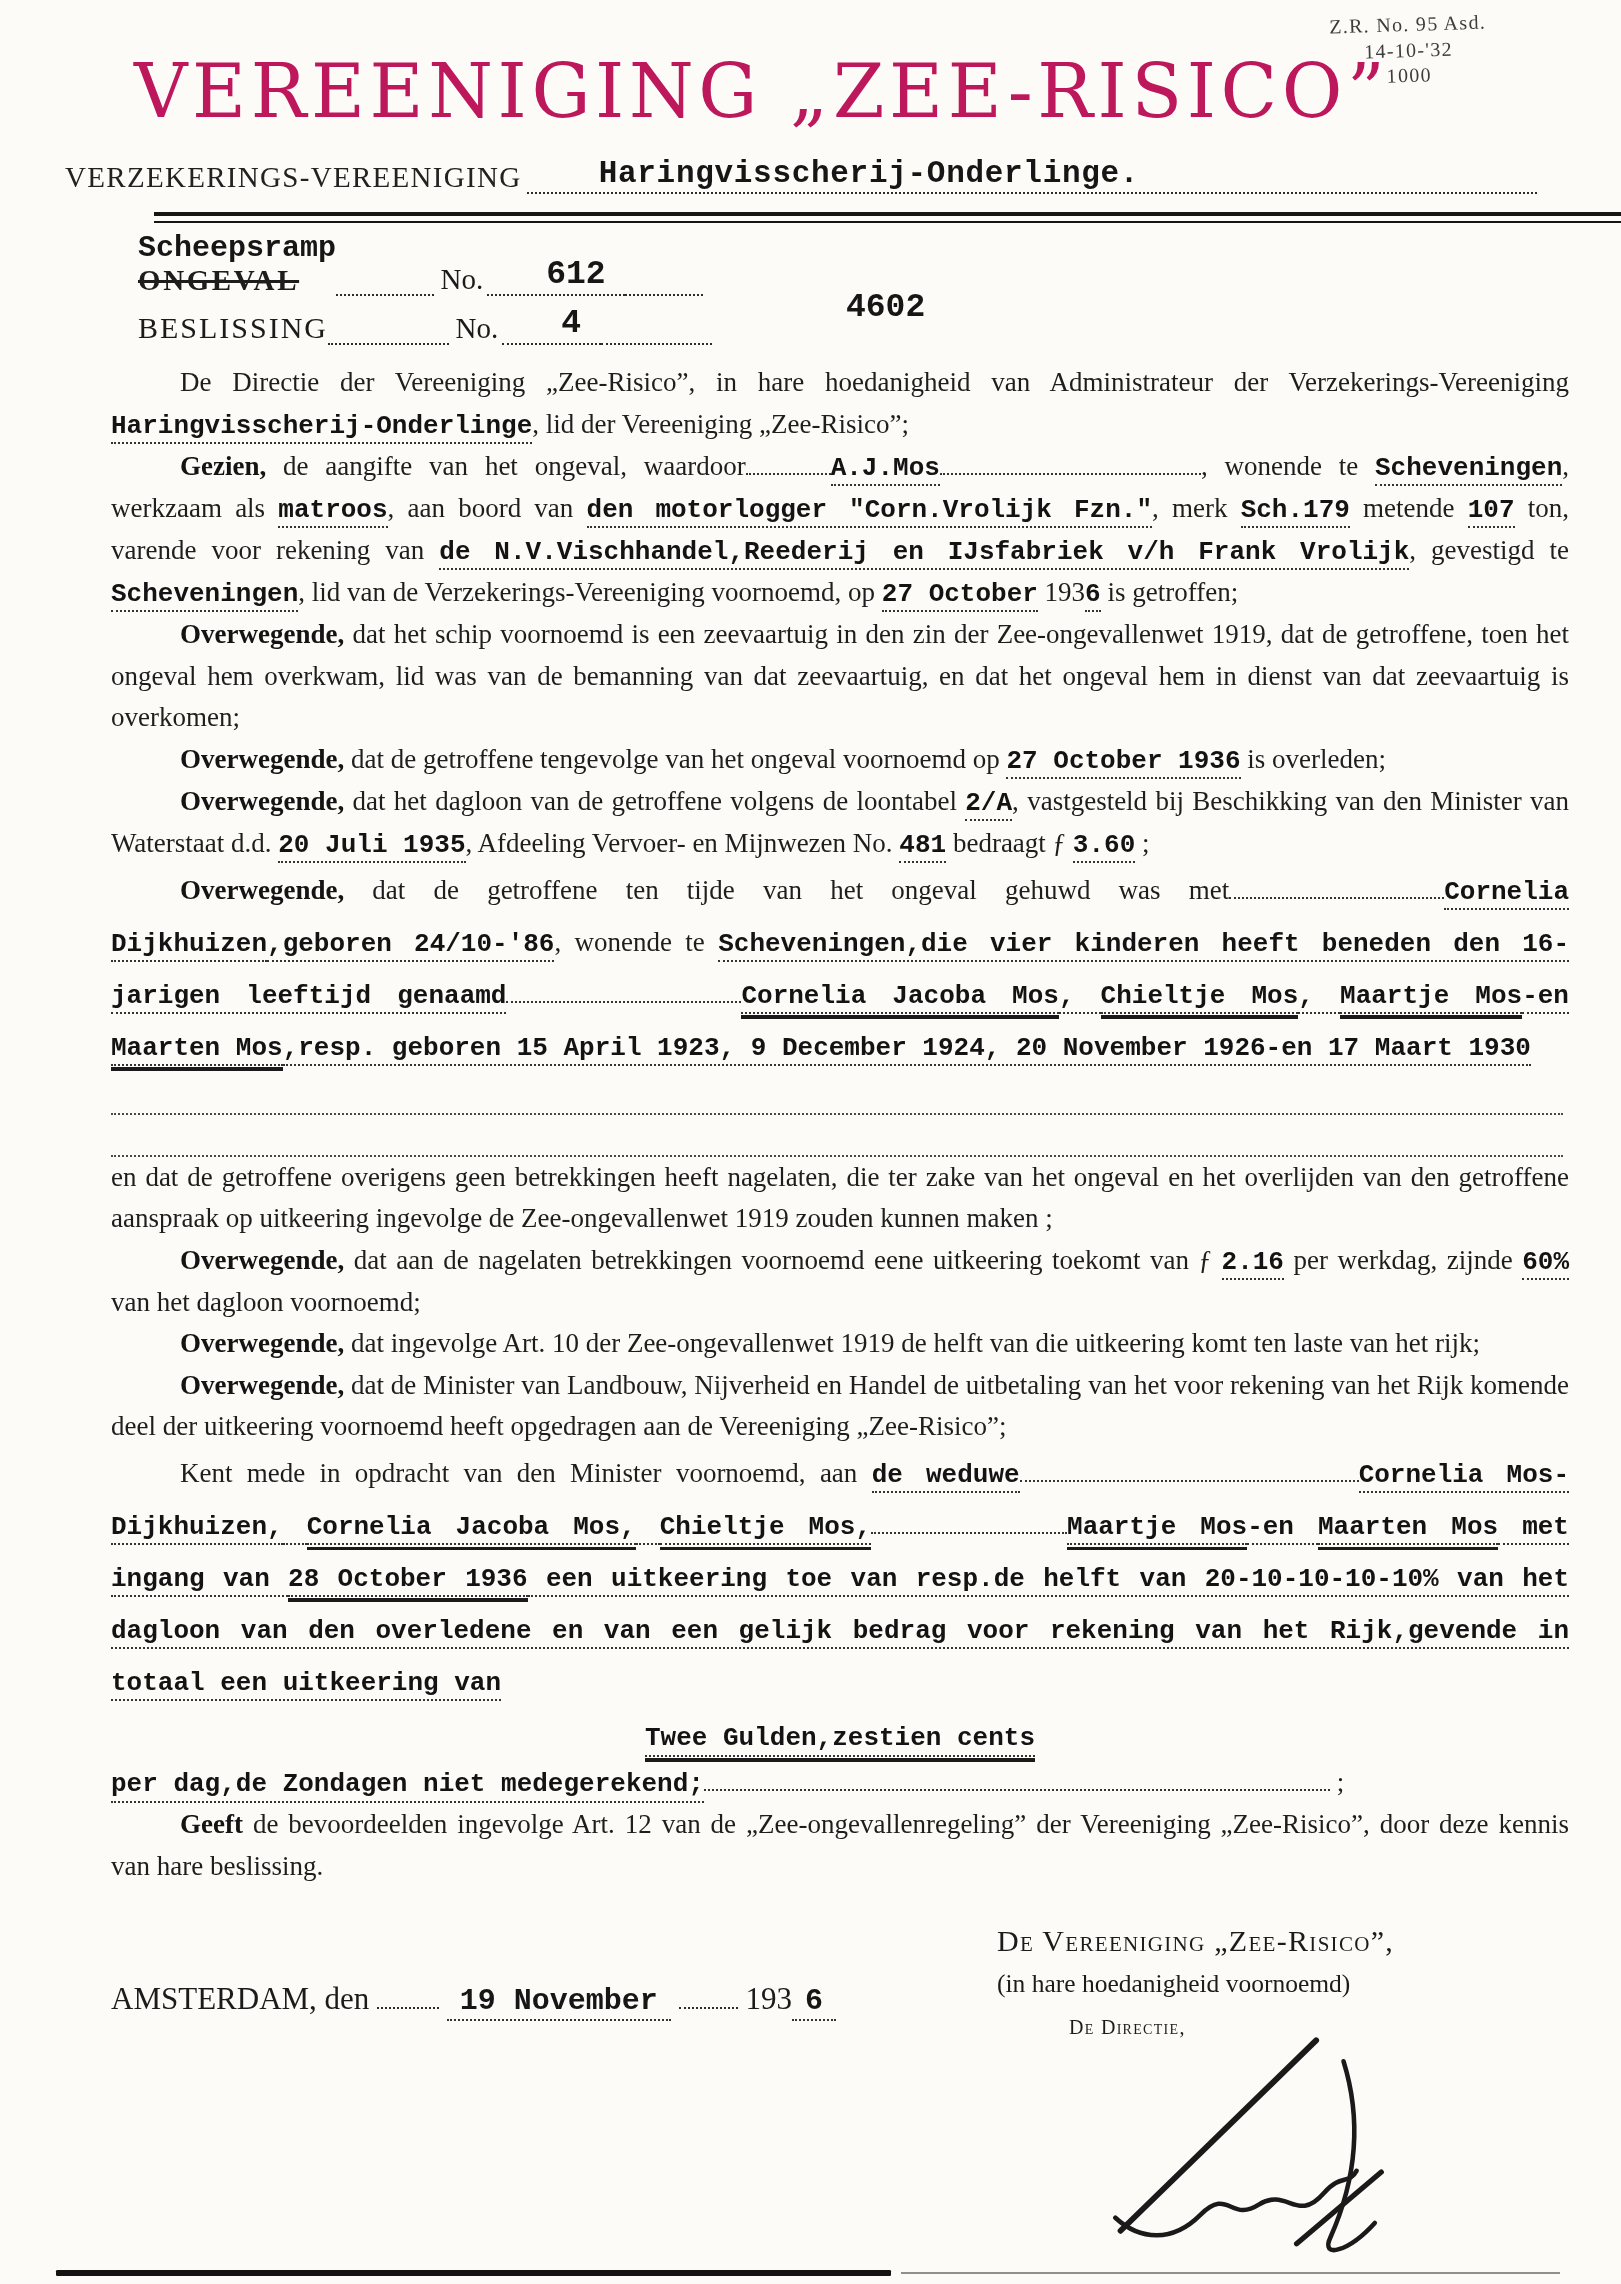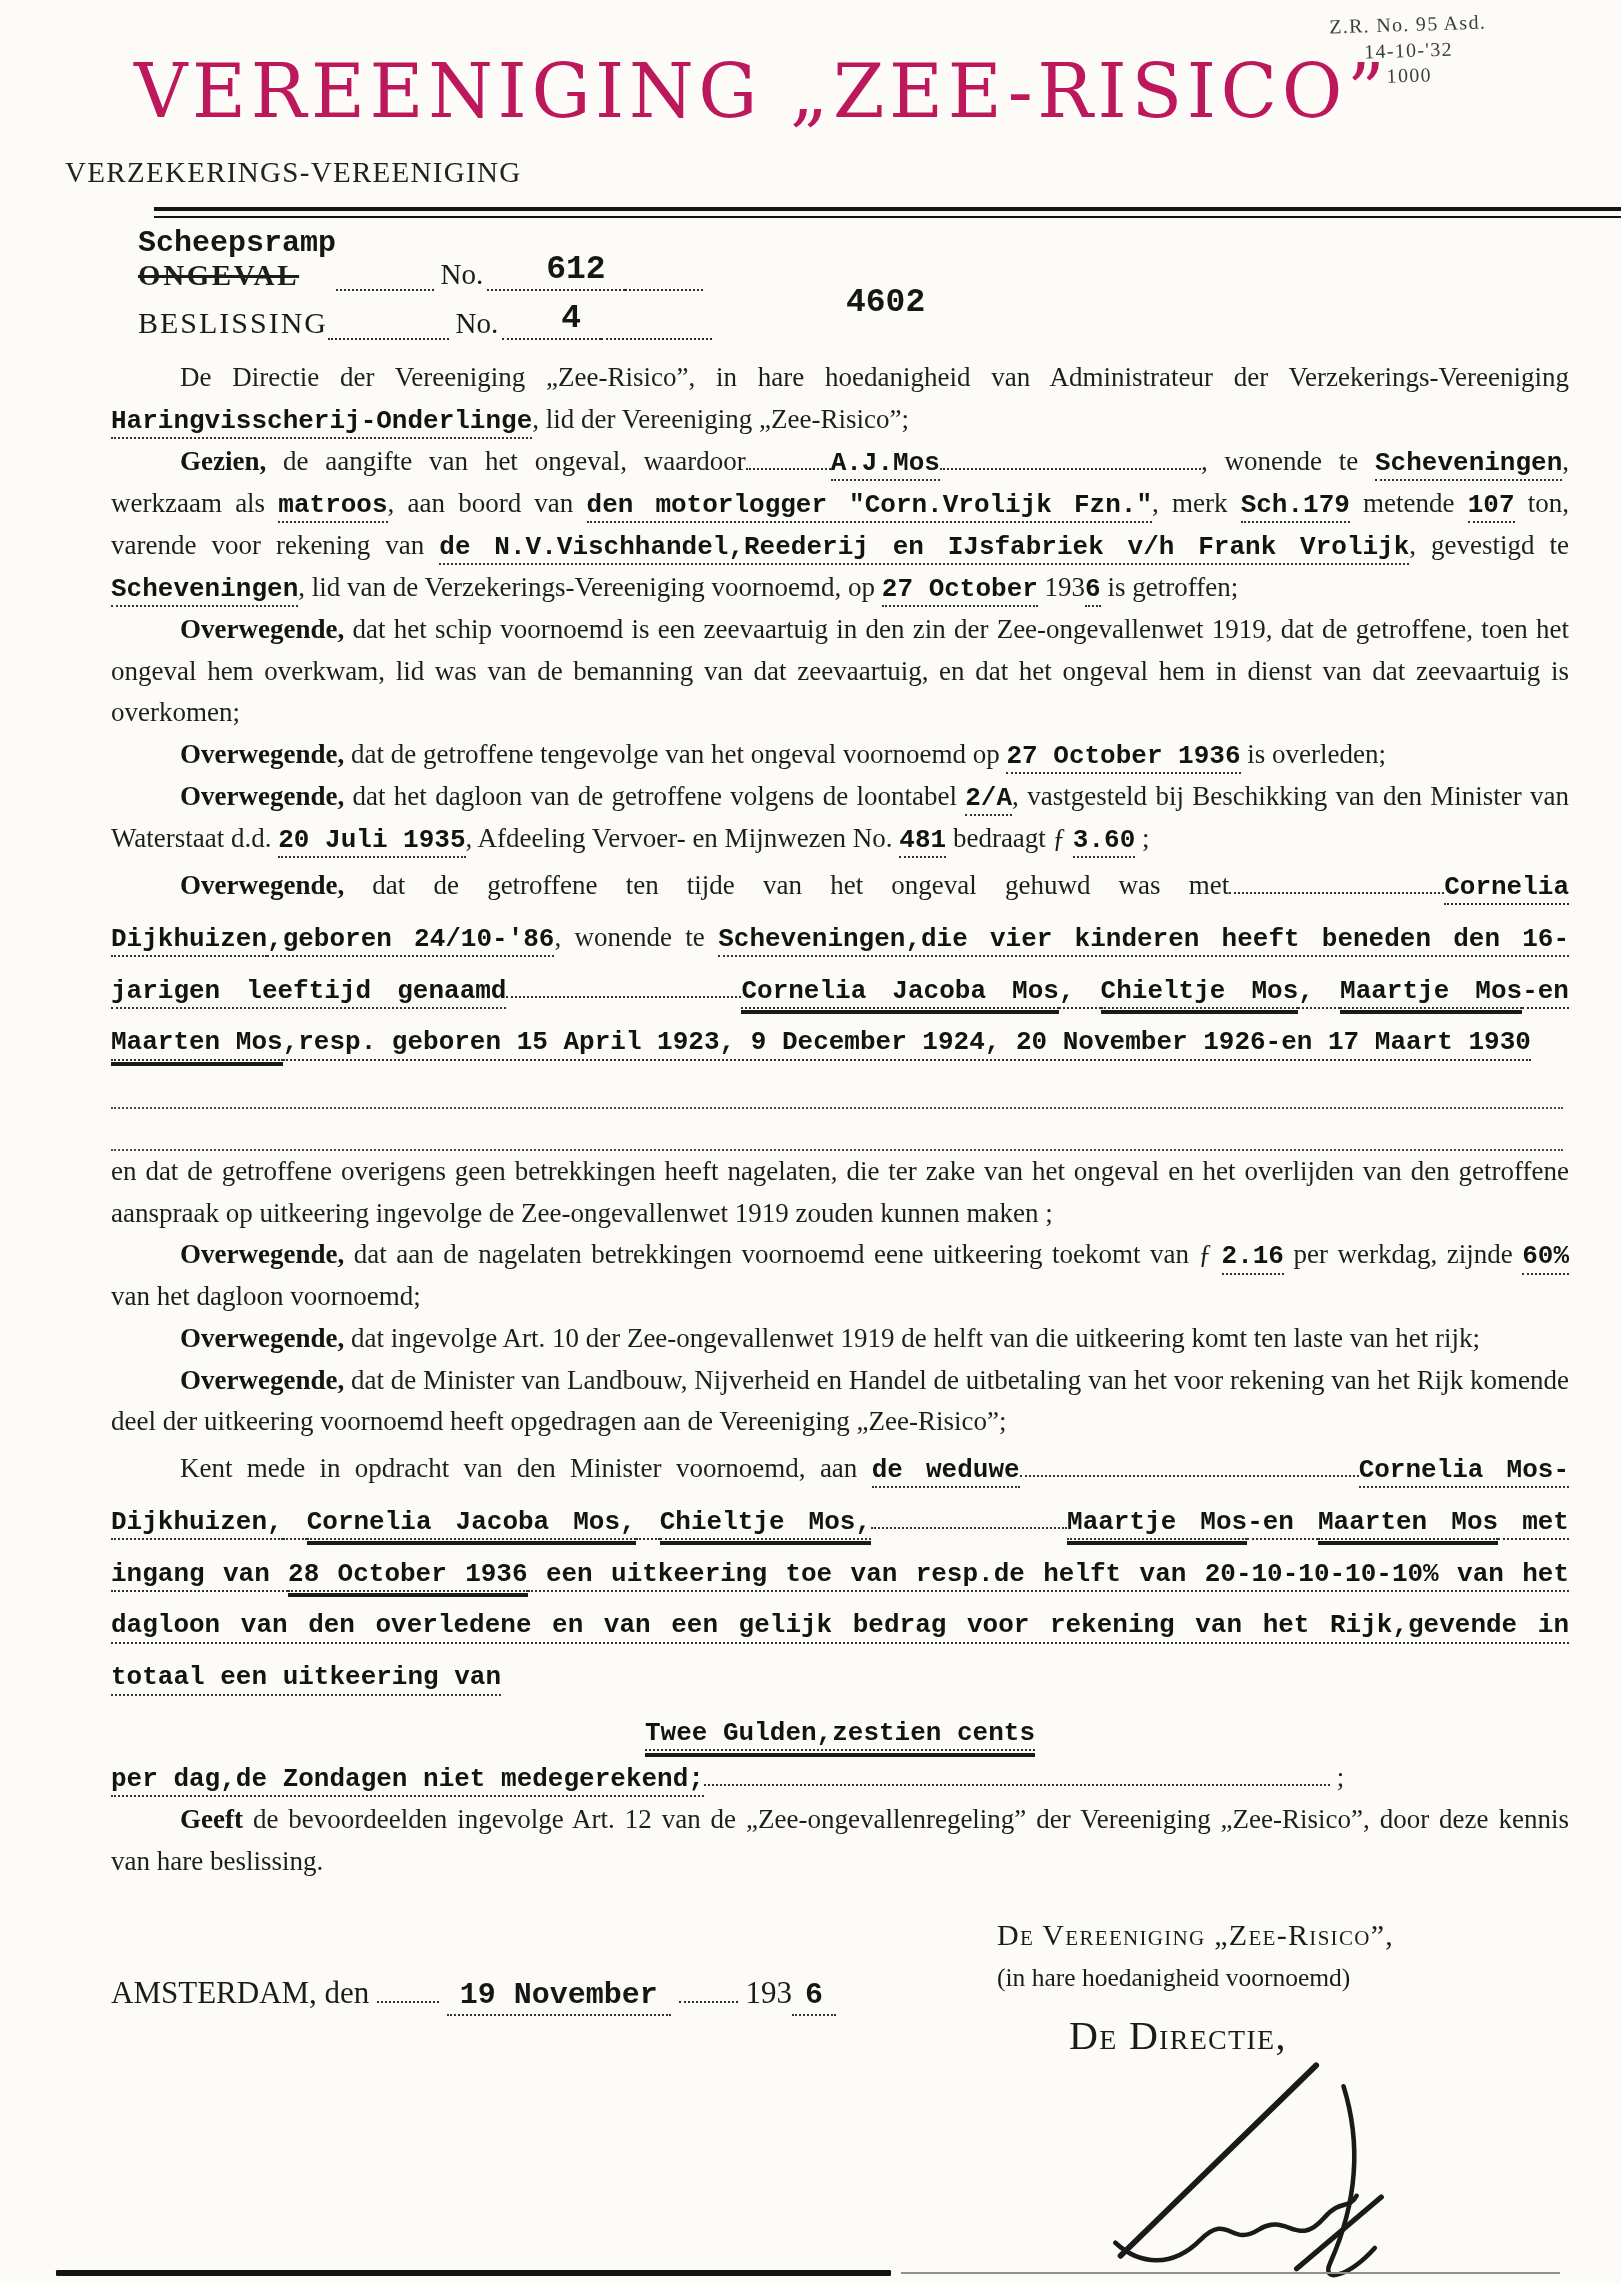--- a/index.html
+++ b/index.html
@@ -44,21 +44,21 @@
   .seg-n{position:relative;}
   .seg-n::after{content:"";position:absolute;left:0;right:0;bottom:-7.2px;height:3.9px;background:#1a1a1a;}
   .seg-d{display:inline-block;border-bottom:2.6px dotted #333;height:0.75em;}
   
   .closing-row{display:flex;align-items:flex-start;margin:30px 63px 0 111px;}
   .closing-left{flex:1;padding-top:63px;font-size:31px;white-space:nowrap;}
   .closing-left .typed{font-size:30px;border-bottom:2.6px dotted #333;padding:0 13px 1.3px 13px;}
   .closing-right{width:561px;line-height:1.5;}
   .sig-org{font-variant:small-caps;font-size:30px;letter-spacing:1.3px;}
   .sig-capacity{font-size:25.5px;margin-top:2px;}
-  .sig-directie{font-variant:small-caps;font-size:40px;letter-spacing:1.3px;margin:9px 0 0 72px;}
+  .sig-directie{font-variant:small-caps;font-size:20px;letter-spacing:1.3px;margin:9px 0 0 72px;}
   .signature{margin:-19.6px 0 0 104px;}
   
   .scan-bar{position:absolute;bottom:7.8px;left:56px;width:835px;height:6.5px;background:#131313;border-radius:1.3px;}
   .scan-bar2{position:absolute;bottom:9.8px;left:901px;width:659px;height:2.6px;background:#8f8f8f;}
 </style>
 </head>
 <body>
 
 <div class="page">
 
@@ -66,20 +66,21 @@
     <div>Z.R.  No. 95  Asd.</div>
     <div>14-10-'32</div>
     <div>1000</div>
   </div>
 
   <div class="masthead">
     <div class="title">VEREENIGING  „ZEE-RISICO”</div>
   </div>
   <div class="org-row">
     <span class="org-label">VERZEKERINGS-VEREENIGING</span>
+    <span class="org-fill"><span class="typed">Haringvisscherij-Onderlinge.</span></span>
   </div>
 
   <div class="double-rule"></div>
 
   <div class="case-block">
     <div class="case-row">
       <span class="case-type">
         <span class="typed">Scheepsramp</span>
         <span class="struck">ONGEVAL</span>
       </span>

